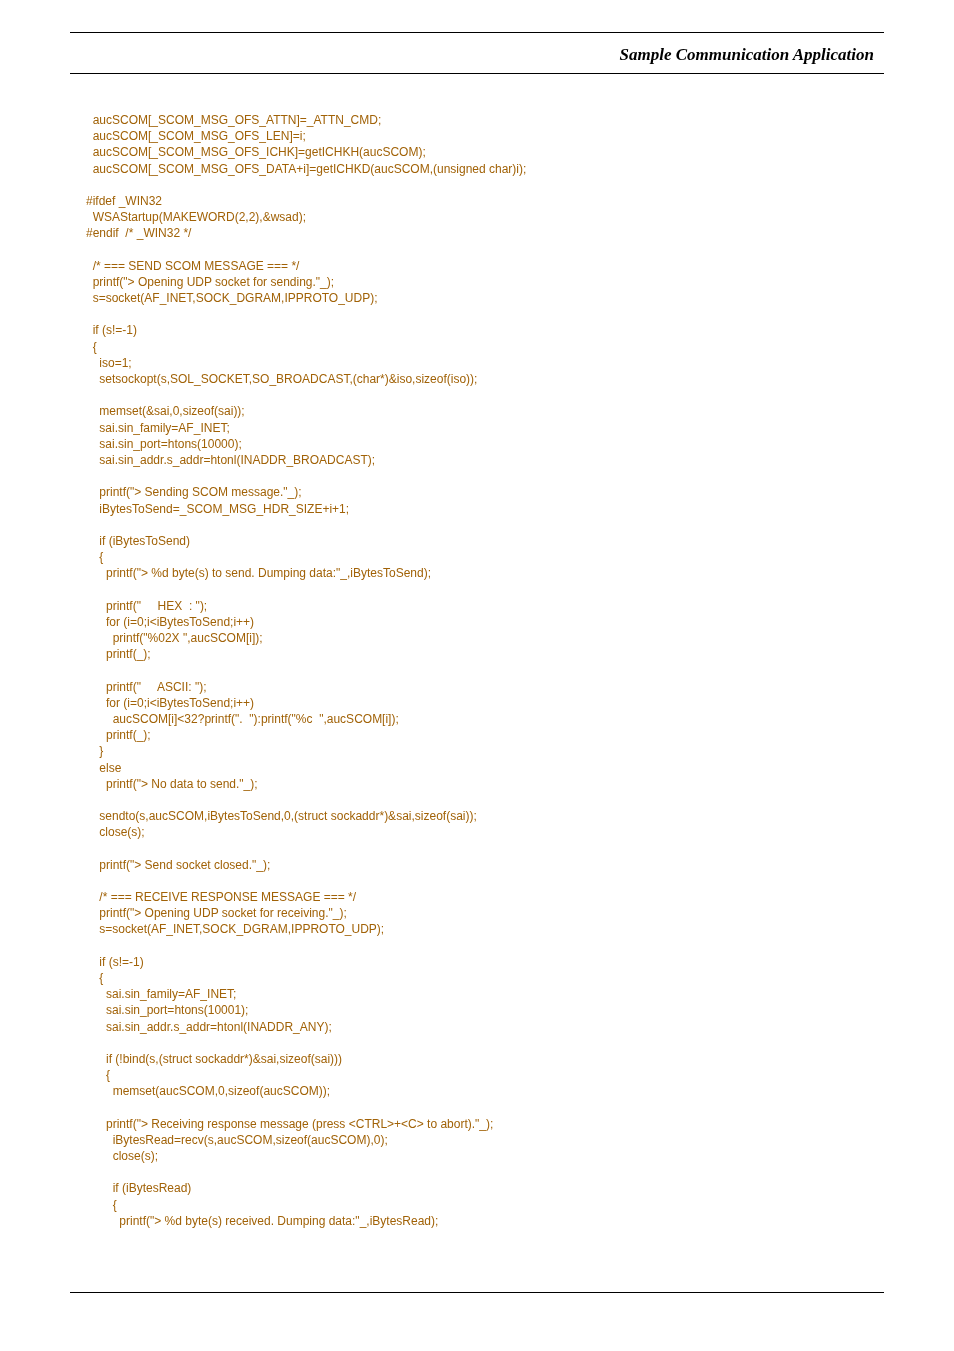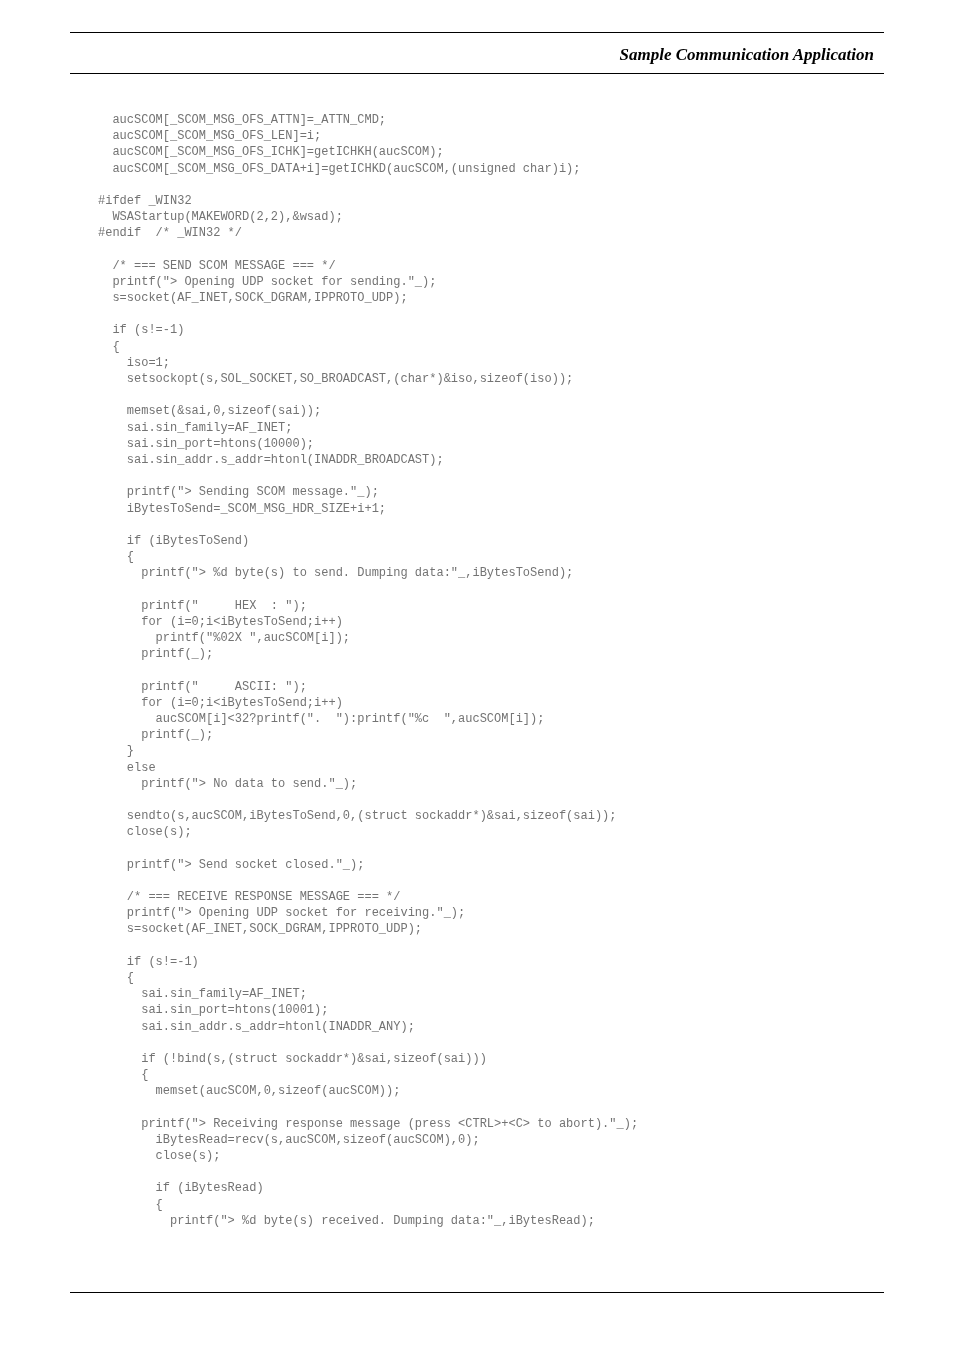--- a/index.html
+++ b/index.html
@@ -26,26 +26,26 @@
     padding: 6px 10px 8px 10px;
   }
   .header-title {
     font-family: Georgia, 'Times New Roman', serif;
     font-style: italic;
     font-weight: 600;
     font-size: 17px;
     color: #000;
   }
   pre.code {
-    font-family: Liberation Mono, monospace;
+    font-family: Liberation Sans, sans-serif;
     font-size: 12px;
     line-height: 1.35;
-    color: #737373; 
+    color: #a16207; 
     white-space: pre;
-    margin: 38px 0 0 28px;
+    margin: 38px 0 0 16px;
   }
   .footer-rule {
     position: absolute;
     left: 70px;
     right: 70px;
     bottom: 58px;
     border-top: 1.5px solid #000;
   }
 </style>
 </head>

